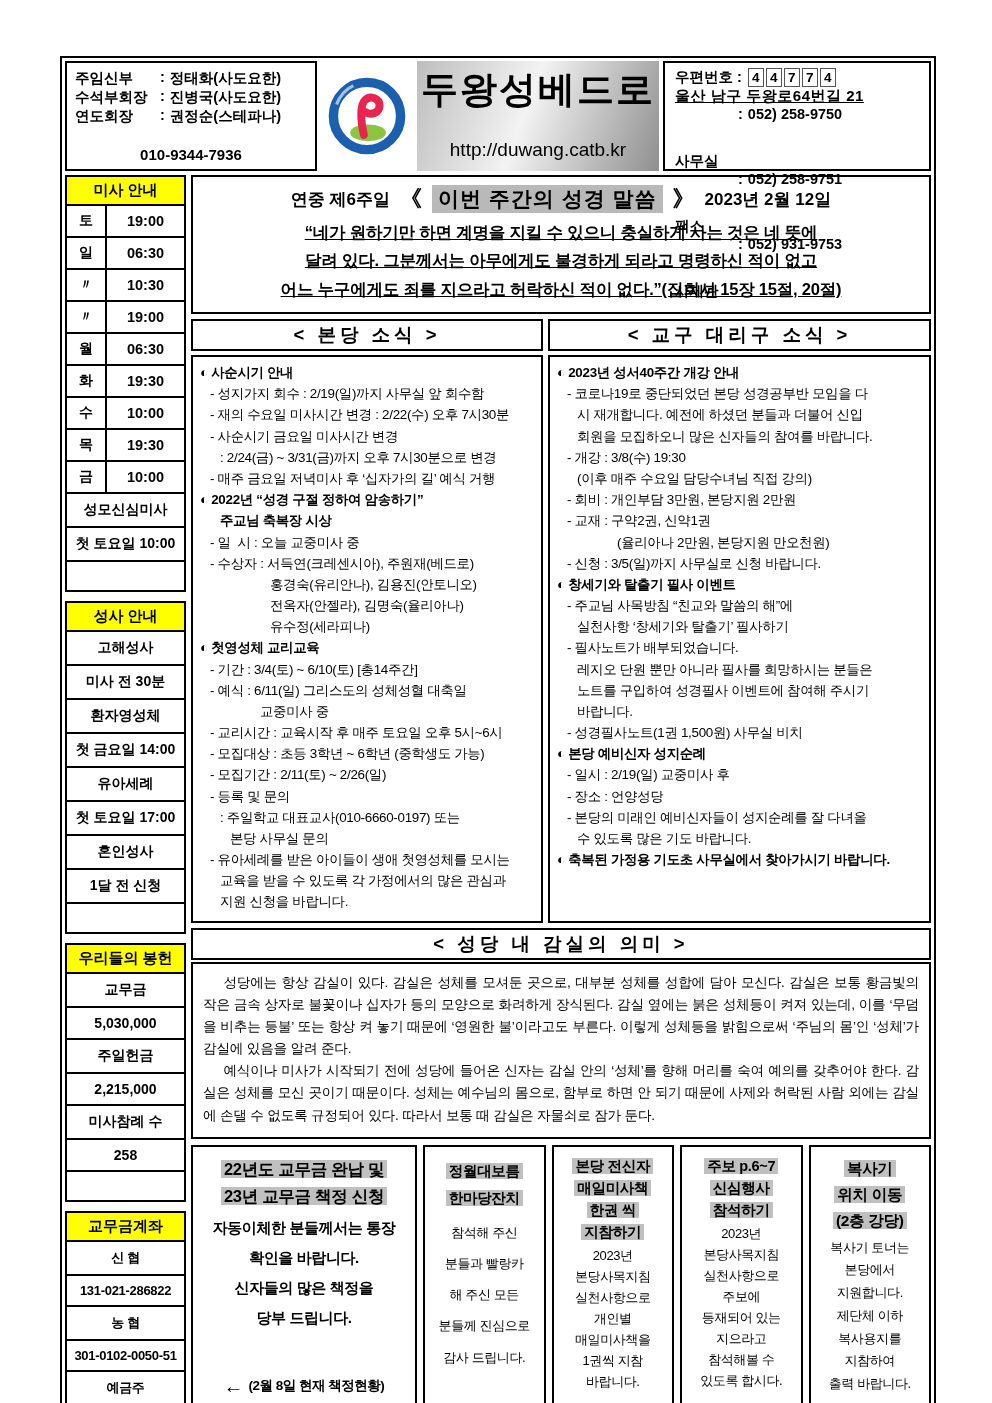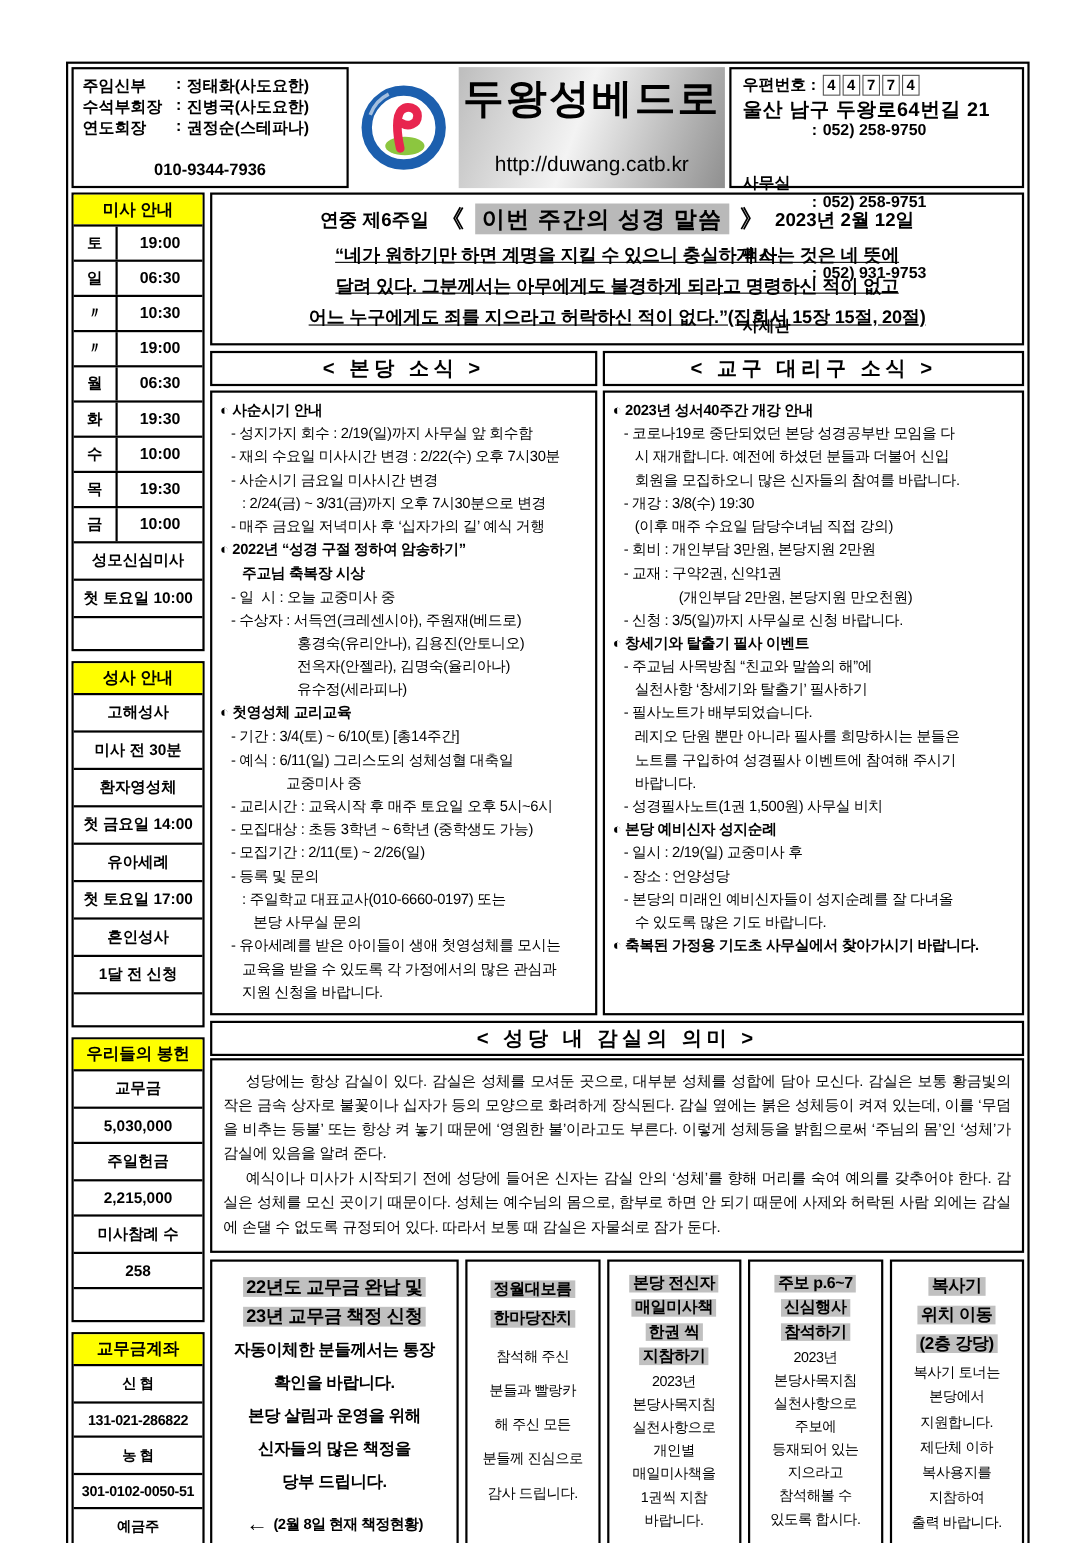--- a/index.html
+++ b/index.html
@@ -16,21 +16,21 @@
   .staff-line .colon { margin:0 5px; }
   .staff-phone { font-weight:bold; font-size:15px; text-align:center; padding-bottom:2px; }
   .logo-wrap { width:92px; display:flex; align-items:center; justify-content:center; }
   .brand { flex:1; background:linear-gradient(110deg,#bdbdbd 0%,#f3f3f3 45%,#8f8f8f 100%); display:flex; flex-direction:column; align-items:center; justify-content:center;gap:28px; }
   .brand-name { font-size:37px; font-weight:bold; letter-spacing:2px; line-height:1.05; }
   .brand-url { font-size:19px; margin-top:2px; }
   .addr-box { width:268px; border:2px solid #000; padding:5px 6px 4px 10px; display:flex; flex-direction:column; justify-content:space-between; font-weight:bold; }
   .postal-line { display:flex; align-items:center; font-size:14.5px; }
   .postal-digits { display:flex; gap:2px; margin-left:6px; }
   .pd { display:inline-block; width:16px; height:19px; border:1.5px solid #555; text-align:center; font-size:13.5px; line-height:17px; background:#fff; }
-  .addr-line { font-size:18px; letter-spacing:0.5px; }
+  .addr-line { font-size:15px; letter-spacing:0.5px;text-decoration:underline; }
   .contact-line { display:flex; font-size:14.5px; }
   .contact-line .clabel { display:inline-block; width:58px; text-align:justify; text-align-last:justify;margin-top:46px; }
   .contact-line .colon { margin:0 5px; }
 
   
   .content-row { display:flex; gap:5px; align-items:flex-start; }
   .sidebar { width:121px; display:flex; flex-direction:column; }
   .main { flex:1; display:flex; flex-direction:column; gap:5px; }
 
   
@@ -326,21 +326,21 @@
             <div class="sec-body">
 
             <div class="ln k-h" style="--ind: 0;">◐ 2023년 성서40주간 개강 안내</div>
                 <div class="ln" style="--ind: 1;">- 코로나19로 중단되었던 본당 성경공부반 모임을 다</div>
                 <div class="ln" style="--ind: 2;">시 재개합니다. 예전에 하셨던 분들과 더불어 신입</div>
                 <div class="ln" style="--ind: 2;">회원을 모집하오니 많은 신자들의 참여를 바랍니다.</div>
                 <div class="ln" style="--ind: 1;">- 개강 : 3/8(수) 19:30</div>
                 <div class="ln" style="--ind: 2;">(이후 매주 수요일 담당수녀님 직접 강의)</div>
                 <div class="ln" style="--ind: 1;">- 회비 : 개인부담 3만원, 본당지원 2만원</div>
                 <div class="ln" style="--ind: 1;">- 교재 : 구약2권, 신약1권</div>
-                <div class="ln" style="--ind: 6;">(개인부담 2만원, 본당지원 만오천원)</div>
+                <div class="ln" style="--ind: 6;">(율리아나 2만원, 본당지원 만오천원)</div>
                 <div class="ln" style="--ind: 1;">- 신청 : 3/5(일)까지 사무실로 신청 바랍니다.</div>
                 <div class="ln k-h" style="--ind: 0;">◐ 창세기와 탈출기 필사 이벤트</div>
                 <div class="ln" style="--ind: 1;">- 주교님 사목방침 “친교와 말씀의 해”에</div>
                 <div class="ln" style="--ind: 2;">실천사항 ‘창세기와 탈출기’ 필사하기</div>
                 <div class="ln" style="--ind: 1;">- 필사노트가 배부되었습니다.</div>
                 <div class="ln" style="--ind: 2;">레지오 단원 뿐만 아니라 필사를 희망하시는 분들은</div>
                 <div class="ln" style="--ind: 2;">노트를 구입하여 성경필사 이벤트에 참여해 주시기</div>
                 <div class="ln" style="--ind: 2;">바랍니다.</div>
                 <div class="ln" style="--ind: 1;">- 성경필사노트(1권 1,500원) 사무실 비치</div>
                 <div class="ln k-h" style="--ind: 0;">◐ 본당 예비신자 성지순례</div>
@@ -366,21 +366,20 @@
           <div class="bbox b1">
             <div>
 
             <div class="bt-line"><span>22년도 교무금 완납 및</span></div>
                 <div class="bt-line"><span>23년 교무금 책정 신청</span></div>
               </div>
             <div>
 
             <div class="bb-line">자동이체한 분들께서는 통장</div>
                 <div class="bb-line">확인을 바랍니다.</div>
-                <div class="bb-line">본당 살림과 운영을 위해</div>
                 <div class="bb-line">신자들의 많은 책정을</div>
                 <div class="bb-line">당부 드립니다.</div>
               </div>
             <div class="bfoot">
               <span class="arr">←</span>
               <span class="ftext">(2월 8일 현재 책정현황)</span>
             </div>
           </div>
 
           <div class="bbox b2">

